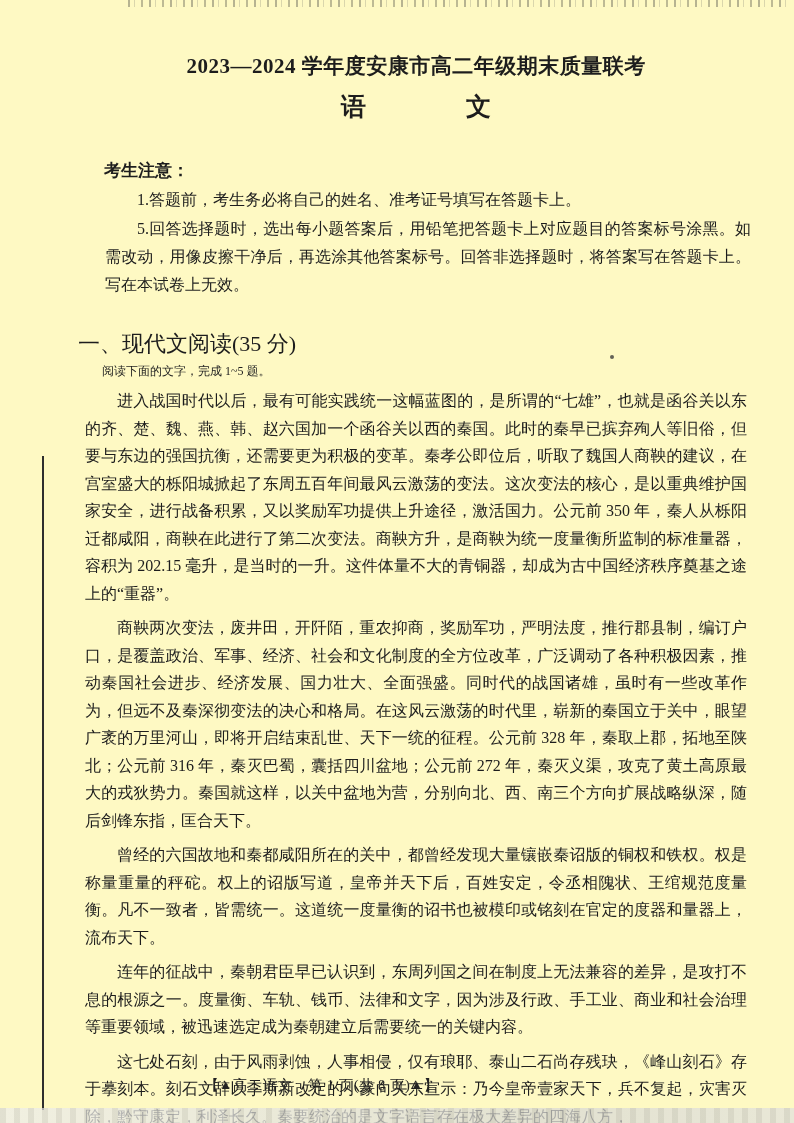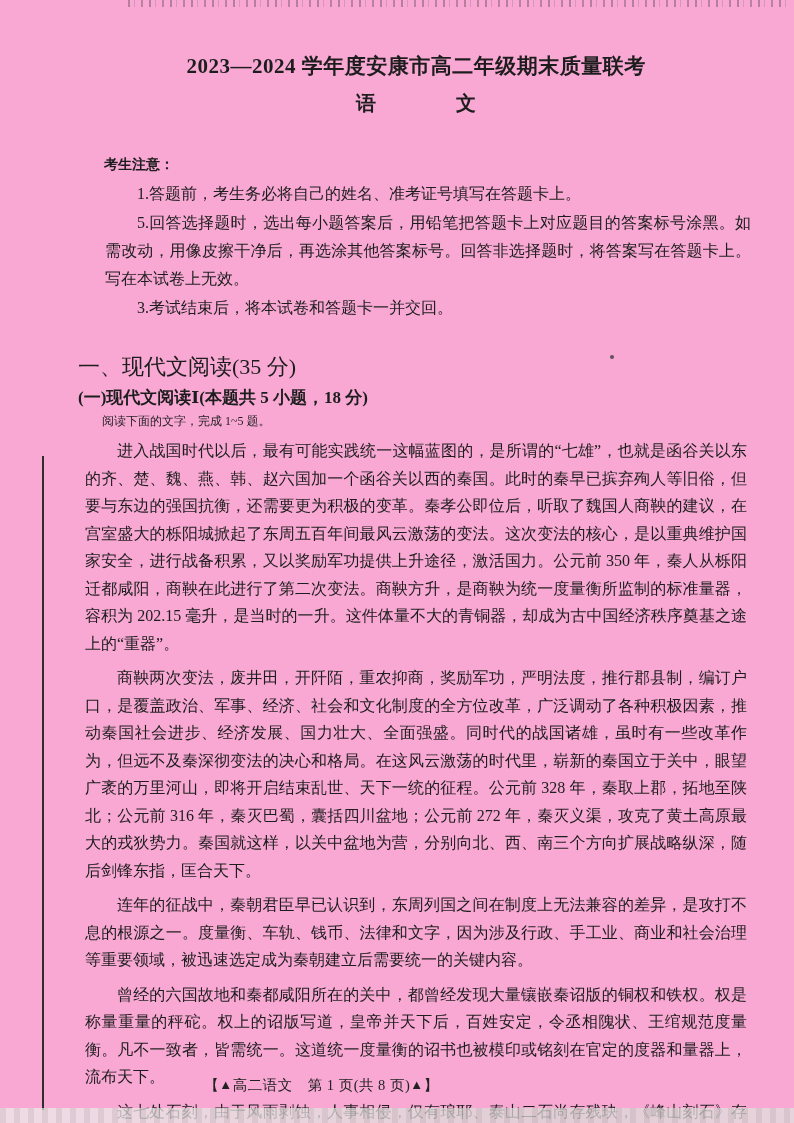--- a/index.html
+++ b/index.html
@@ -1,21 +1,21 @@
 <!DOCTYPE html>
 <html><head>
 <meta charset="utf-8">
 <style>
   html,body{margin:0;padding:0;}
   body{
     width:794px;height:1123px;position:relative;overflow:hidden;
     background:#fbfbf8;color:#1d1d1d;
     font-family:"Liberation Serif","DejaVu Serif",serif;
   }
-  .page{position:absolute;inset:0;background:#f9a8d4;}
+  .page{position:absolute;inset:0;background:#fef9c3;}
   
   .top-noise{
     position:absolute;top:0;left:128px;width:660px;height:7px;opacity:.55;
     background:repeating-linear-gradient(90deg,
       rgba(55,55,55,.65) 0 2px, transparent 2px 6px,
       rgba(90,90,90,.40) 6px 7px, transparent 7px 13px,
       rgba(40,40,40,.55) 13px 15px, transparent 15px 21px);
   }
   .bottom-noise{
     position:absolute;bottom:0;left:0;width:794px;height:15px;opacity:.75;
@@ -25,24 +25,24 @@
     content:"";display:block;height:100%;
     background:repeating-linear-gradient(90deg,
       rgba(120,120,115,.18) 0 6px, transparent 6px 14px);
   }
   .scan-line{position:absolute;left:42px;top:456px;width:2px;height:654px;background:#2e2e2e;}
   .speck{position:absolute;left:610px;top:355px;width:4px;height:4px;border-radius:50%;background:#3c3c3c;opacity:.8;}
 
   .content{position:absolute;left:78px;top:52px;width:676px;}
 
   .title1{text-align:center;font-size:21px;font-weight:700;letter-spacing:.5px;margin:0;}
-  .title2{text-align:center;font-size:20px;font-weight:700;margin:10px 0 0 0;white-space:pre;}
+  .title2{text-align:center;font-size:25px;font-weight:700;margin:10px 0 0 0;white-space:pre;}
 
   .notice{margin:34px 0 0 26px;width:648px;font-size:16px;line-height:28px;}
-  .notice-heading{font-weight:700;font-size:14px;margin:0;}
+  .notice-heading{font-weight:700;font-size:17px;margin:0;}
   .notice-item{margin:1px;text-indent:2em;text-align:justify;}
 
   .sec-heading{font-weight:400;font-size:22px;margin:30px 0 0 0;}
   .sec-sub{font-size:17px;font-weight:600;margin:4px 0 0 0;}
   .instruction{font-size:12px;margin:4px 0 0 0;text-indent:2em;}
 
   .reading{margin-top:4px;font-size:16px;line-height:27.5px;}
   .reading p{margin:7px;text-indent:2em;text-align:justify;}
 
   .footer{
@@ -62,32 +62,30 @@
 
   <div class="content">
 
     <p class="title1">2023—2024 学年度安康市高二年级期末质量联考</p>
     <p class="title2">语　　　　文</p>
 
     <div class="notice">
       <p class="notice-heading">考生注意：</p>
       <p class="notice-item">1.答题前，考生务必将自己的姓名、准考证号填写在答题卡上。</p>
       <p class="notice-item">5.回答选择题时，选出每小题答案后，用铅笔把答题卡上对应题目的答案标号涂黑。如需改动，用像皮擦干净后，再选涂其他答案标号。回答非选择题时，将答案写在答题卡上。写在本试卷上无效。</p>
-      <p class="notice-item">3.考试结束后，将本试卷和答题卡一并交回。</p>
     </div>
 
     <p class="sec-heading">一、现代文阅读(35 分)</p>
-    <p class="sec-sub">(一)现代文阅读Ⅰ(本题共 5 小题，18 分)</p>
     <p class="instruction">阅读下面的文字，完成 1~5 题。</p>
 
     <div class="reading">
       <p>进入战国时代以后，最有可能实践统一这幅蓝图的，是所谓的“七雄”，也就是函谷关以东的齐、楚、魏、燕、韩、赵六国加一个函谷关以西的秦国。此时的秦早已摈弃殉人等旧俗，但要与东边的强国抗衡，还需要更为积极的变革。秦孝公即位后，听取了魏国人商鞅的建议，在宫室盛大的栎阳城掀起了东周五百年间最风云激荡的变法。这次变法的核心，是以重典维护国家安全，进行战备积累，又以奖励军功提供上升途径，激活国力。公元前 350 年，秦人从栎阳迁都咸阳，商鞅在此进行了第二次变法。商鞅方升，是商鞅为统一度量衡所监制的标准量器，容积为 202.15 毫升，是当时的一升。这件体量不大的青铜器，却成为古中国经济秩序奠基之途上的“重器”。</p>
       <p>商鞅两次变法，废井田，开阡陌，重农抑商，奖励军功，严明法度，推行郡县制，编订户口，是覆盖政治、军事、经济、社会和文化制度的全方位改革，广泛调动了各种积极因素，推动秦国社会进步、经济发展、国力壮大、全面强盛。同时代的战国诸雄，虽时有一些改革作为，但远不及秦深彻变法的决心和格局。在这风云激荡的时代里，崭新的秦国立于关中，眼望广袤的万里河山，即将开启结束乱世、天下一统的征程。公元前 328 年，秦取上郡，拓地至陕北；公元前 316 年，秦灭巴蜀，囊括四川盆地；公元前 272 年，秦灭义渠，攻克了黄土高原最大的戎狄势力。秦国就这样，以关中盆地为营，分别向北、西、南三个方向扩展战略纵深，随后剑锋东指，匡合天下。</p>
+      <p>曾经的六国故地和秦都咸阳所在的关中，都曾经发现大量镶嵌秦诏版的铜权和铁权。权是称量重量的秤砣。权上的诏版写道，皇帝并天下后，百姓安定，令丞相隗状、王绾规范度量衡。凡不一致者，皆需统一。这道统一度量衡的诏书也被模印或铭刻在官定的度器和量器上，流布天下。</p>
       <p>连年的征战中，秦朝君臣早已认识到，东周列国之间在制度上无法兼容的差异，是攻打不息的根源之一。度量衡、车轨、钱币、法律和文字，因为涉及行政、手工业、商业和社会治理等重要领域，被迅速选定成为秦朝建立后需要统一的关键内容。</p>
-      <p>曾经的六国故地和秦都咸阳所在的关中，都曾经发现大量镶嵌秦诏版的铜权和铁权。权是称量重量的秤砣。权上的诏版写道，皇帝并天下后，百姓安定，令丞相隗状、王绾规范度量衡。凡不一致者，皆需统一。这道统一度量衡的诏书也被模印或铭刻在官定的度器和量器上，流布天下。</p>
       <p><span>这七处石刻，由于风雨剥蚀，人事相侵，仅有琅耶、泰山二石尚存残玦，《峰山刻石》存于摹刻本。刻石文辞以李斯新改定的小篆向关东宣示：乃今皇帝壹家天下，兵不复起，灾害灭除，黔守康定，利泽长久。秦要统治的是文字语言存在极大差异的四海八方，</span></p>
     </div>
 
   </div>
 
   <div class="footer"><span>【</span><span class="tri">▲</span><span>高二语文</span><span>　第 1 页(共 8 页)</span><span class="tri">▲</span><span>】</span></div>
 
   <div class="bottom-noise"></div>
 
 </div>

